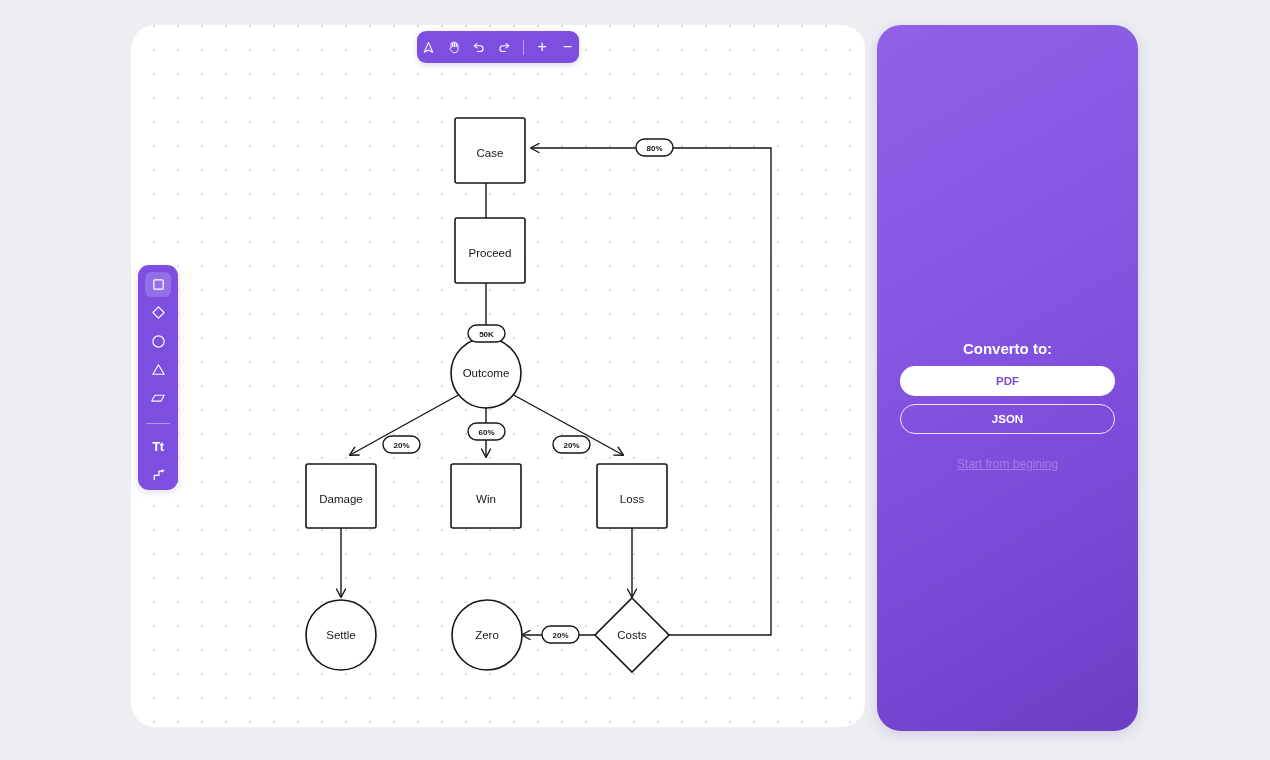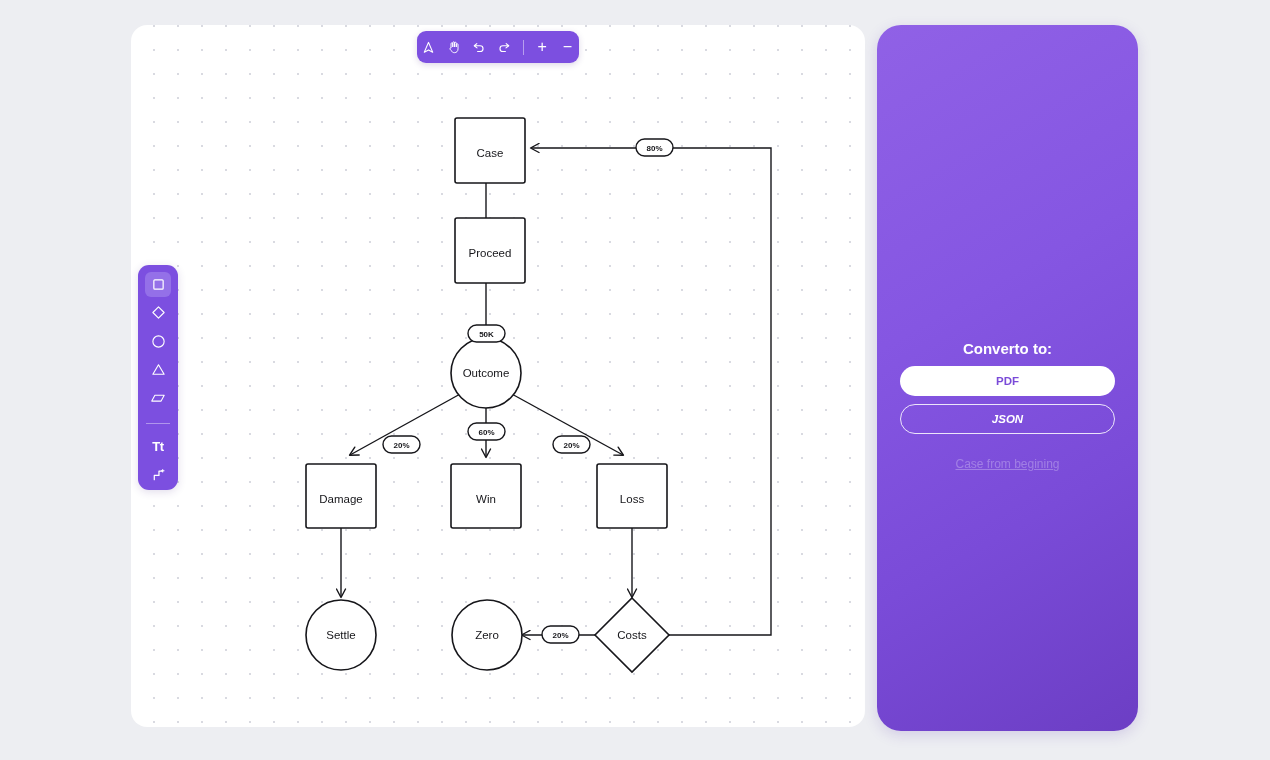--- a/index.html
+++ b/index.html
@@ -9,21 +9,21 @@
     font-family: "Liberation Sans", sans-serif;
     overflow: hidden;
   }
   #app { position: relative; width: 1270px; height: 760px; }
 
   
   #canvas-card {
     position: absolute; left: 131px; top: 25px;
     width: 734px; height: 702px;
     background: #ffffff;
-    border-radius: 16px;
+    border-radius: 24px;
     background-image: radial-gradient(#d9dae1 1.1px, transparent 1.2px);
     background-size: 24px 24px;
     background-position: 11px 13px;
     overflow: hidden;
   }
   #diagram-svg { position: absolute; left: 0; top: 0; width: 734px; height: 702px; }
 
   .node-label {
     font-family: "Liberation Sans", sans-serif;
     font-size: 11.5px; fill: #16161a;
@@ -96,21 +96,21 @@
   }
   .panel-btn {
     position: absolute; left: 23px; width: 215px; height: 30px;
     border-radius: 15px;
     display: flex; align-items: center; justify-content: center;
     font-size: 11.5px; font-weight: bold; cursor: pointer;
     font-family: "Liberation Sans", sans-serif;
     margin-top: 20px;
   }
   #btn-pdf { top: 321px; background: #ffffff; color: #7a4bd8; border: none; }
-  #btn-json { top: 359px; background: transparent; color: #ffffff; border: 1.3px solid rgba(255,255,255,.85); font-style: italic; }
+  #btn-json { top: 359px; background: transparent; color: #ffffff; border: 1.3px solid rgba(255,255,255,.85); }
   #restart-link {
     position: absolute; left: 0; top: 432px; width: 100%;
     text-align: center;
     color: rgba(255,255,255,.28);
     font-size: 12px; text-decoration: underline;
     font-family: "Liberation Sans", sans-serif;
     cursor: pointer;
   }
 </style>
 </head>
@@ -290,16 +290,16 @@
         <path d="M3.5,13.5 V9 H8.5 V4.5 H12" fill="none" stroke="#fff" stroke-width="1.3" stroke-linecap="round" stroke-linejoin="round"></path>
         <path d="M12.5,2.6 V5.4 M11.1,4 H13.9" stroke="#fff" stroke-width="1.1" stroke-linecap="round"></path>
       </svg>
     </div>
   </div>
 
   <div id="side-panel">
     <div id="panel-title">Converto to:</div>
     <div id="btn-pdf" class="panel-btn">PDF</div>
     <div id="btn-json" class="panel-btn">JSON</div>
-    <div id="restart-link">Case from begining</div>
+    <div id="restart-link">Start from begining</div>
   </div>
 
 </div>
 
 </body></html>

